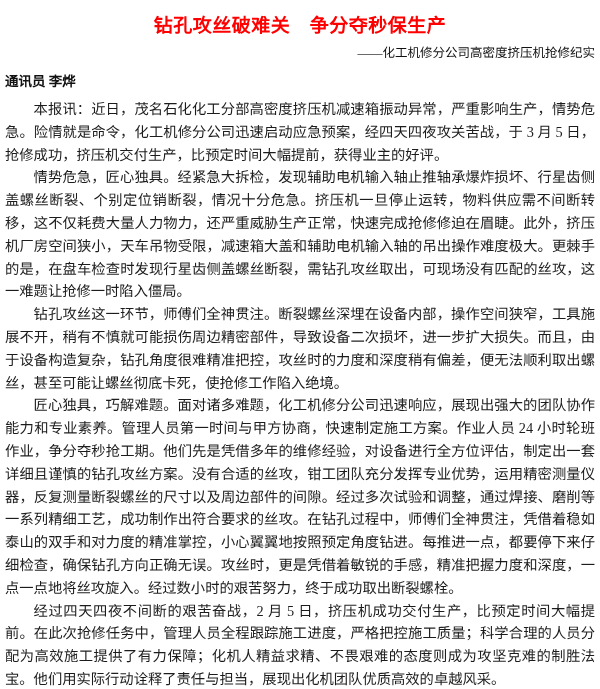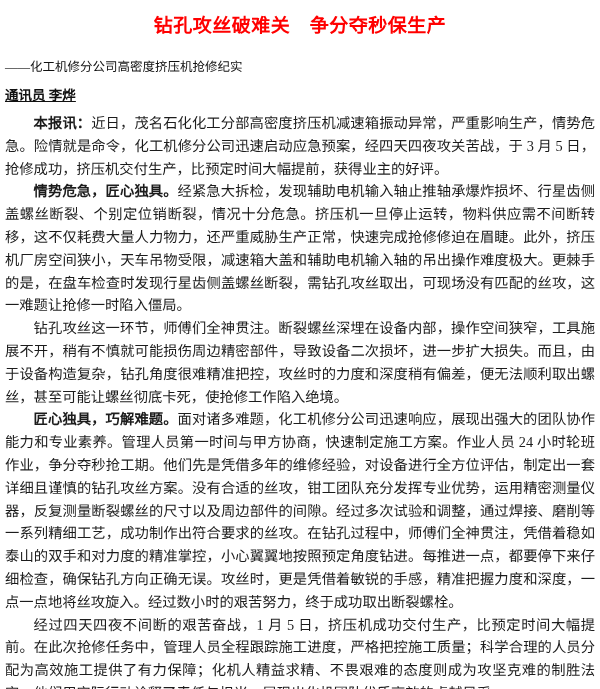--- a/index.html
+++ b/index.html
@@ -19,61 +19,60 @@
     width: 600px;
     height: 689px;
     padding: 14px 5px 6px 5px;
   }
   .title {
     text-align: center;
     font-family: "Liberation Sans", "DejaVu Sans", sans-serif;
     font-weight: bold;
     font-size: 19px;
     line-height: 24px;
-    margin: 0 0 21px 0;
+    margin: 0 0 7px 0;
     letter-spacing: 0.5px;
   }
   .subtitle {
-    text-align: left;
+    text-align: right;
     font-size: 12.5px;
     line-height: 16px;
     margin: 0 0 12px 0;
     color: #111111;
   }
   .byline {
     font-size: 13.5px;
     font-weight: bold;
-    text-decoration: underline;
     line-height: 18px;
     margin: 0 0 7px 0;
     color: #111111;
   }
   .body-text p {
     font-size: 14.3px;
     line-height: 22.8px;
     text-align: justify;
     text-justify: inter-ideograph;
     text-indent: 2em;
     margin: 0;
   }
   .body-text .lead {
-    font-weight: bold;
+    font-weight: normal;
   }
 </style>
 </head>
 <body style="background: rgb(255, 255, 255);">
 
 <div class="page">
   <h1 class="title" style="color: rgb(255, 0, 0);">钻孔攻丝破难关　争分夺秒保生产</h1>
 
   <div class="subtitle">——化工机修分公司高密度挤压机抢修纪实</div>
 
   <div class="byline">通讯员 李烨</div>
 
   <div class="body-text">
 
   <p><span class="lead">本报讯：</span><span>近日，茂名石化化工分部高密度挤压机减速箱振动异常，严重影响生产，情势危急。险情就是命令，化工机修分公司迅速启动应急预案，经四天四夜攻关苦战，于 3 月 5 日，抢修成功，挤压机交付生产，比预定时间大幅提前，获得业主的好评。</span></p>
       <p><span class="lead">情势危急，匠心独具。</span><span>经紧急大拆检，发现辅助电机输入轴止推轴承爆炸损坏、行星齿侧盖螺丝断裂、个别定位销断裂，情况十分危急。挤压机一旦停止运转，物料供应需不间断转移，这不仅耗费大量人力物力，还严重威胁生产正常，快速完成抢修修迫在眉睫。此外，挤压机厂房空间狭小，天车吊物受限，减速箱大盖和辅助电机输入轴的吊出操作难度极大。更棘手的是，在盘车检查时发现行星齿侧盖螺丝断裂，需钻孔攻丝取出，可现场没有匹配的丝攻，这一难题让抢修一时陷入僵局。</span></p>
       <p><span class="lead"></span><span>钻孔攻丝这一环节，师傅们全神贯注。断裂螺丝深埋在设备内部，操作空间狭窄，工具施展不开，稍有不慎就可能损伤周边精密部件，导致设备二次损坏，进一步扩大损失。而且，由于设备构造复杂，钻孔角度很难精准把控，攻丝时的力度和深度稍有偏差，便无法顺利取出螺丝，甚至可能让螺丝彻底卡死，使抢修工作陷入绝境。</span></p>
       <p><span class="lead">匠心独具，巧解难题。</span><span>面对诸多难题，化工机修分公司迅速响应，展现出强大的团队协作能力和专业素养。管理人员第一时间与甲方协商，快速制定施工方案。作业人员 24 小时轮班作业，争分夺秒抢工期。他们先是凭借多年的维修经验，对设备进行全方位评估，制定出一套详细且谨慎的钻孔攻丝方案。没有合适的丝攻，钳工团队充分发挥专业优势，运用精密测量仪器，反复测量断裂螺丝的尺寸以及周边部件的间隙。经过多次试验和调整，通过焊接、磨削等一系列精细工艺，成功制作出符合要求的丝攻。在钻孔过程中，师傅们全神贯注，凭借着稳如泰山的双手和对力度的精准掌控，小心翼翼地按照预定角度钻进。每推进一点，都要停下来仔细检查，确保钻孔方向正确无误。攻丝时，更是凭借着敏锐的手感，精准把握力度和深度，一点一点地将丝攻旋入。经过数小时的艰苦努力，终于成功取出断裂螺栓。</span></p>
-      <p><span class="lead"></span><span>经过四天四夜不间断的艰苦奋战，1 月 5 日，挤压机成功交付生产，比预定时间大幅提前。在此次抢修任务中，管理人员全程跟踪施工进度，严格把控施工质量；科学合理的人员分配为高效施工提供了有力保障；化机人精益求精、不畏艰难的态度则成为攻坚克难的制胜法宝。他们用实际行动诠释了责任与担当，展现出化机团队优质高效的卓越风采。</span></p>
+      <p><span class="lead"></span><span>经过四天四夜不间断的艰苦奋战，2 月 5 日，挤压机成功交付生产，比预定时间大幅提前。在此次抢修任务中，管理人员全程跟踪施工进度，严格把控施工质量；科学合理的人员分配为高效施工提供了有力保障；化机人精益求精、不畏艰难的态度则成为攻坚克难的制胜法宝。他们用实际行动诠释了责任与担当，展现出化机团队优质高效的卓越风采。</span></p>
     </div>
 </div>
 
 </body></html>

